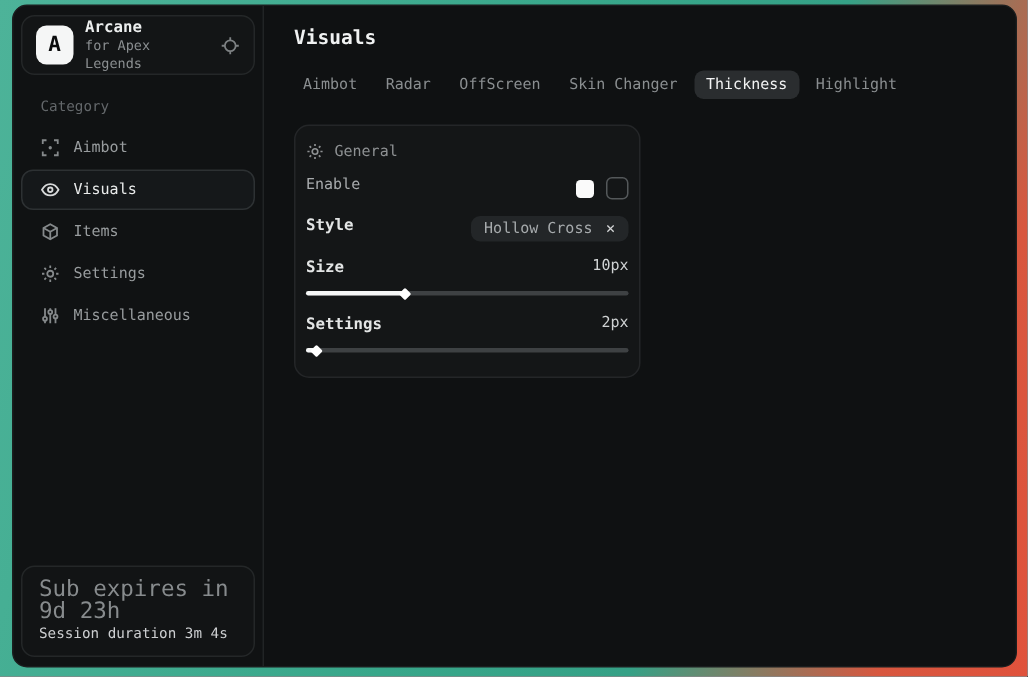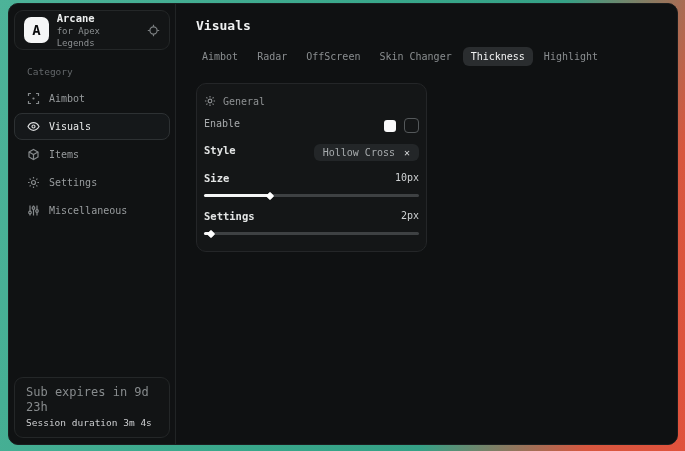--- a/index.html
+++ b/index.html
@@ -38,21 +38,21 @@
     font-size:10px; color:#989c9e; cursor:default;
   }
   .side-item .icon{ color:#85898b; display:flex; }
   .side-item.active{ border-color:#2d3133; background:#15181a; color:#e9ebeb; }
   .side-item.active .icon{ color:#d6d8d9; }
 
   .side-footer{
     position:absolute; left:5px; right:5px; bottom:6px;
     border:1px solid #242728; border-radius:9px; padding:7px 11px; background:#121415;
   }
-  .side-footer .l1{ font-size:12px; color:#878b8d; line-height:15px; }
+  .side-footer .l1{ font-size:15px; color:#878b8d; line-height:15px; }
   .side-footer .l2{ font-size:9.5px; color:#ccced0; line-height:15px; }
 
   
   .main{ flex:1; border-left:1px solid #212425; padding:14px 16px 0 20px; position:relative; background:#0f1112; }
   .main-title{ font-size:13px; font-weight:bold; color:#f0f2f2; }
 
   .tabs{ display:flex; align-items:center; margin-top:14px; margin-left:-2px; }
   .tab{ padding:4px 8px; margin-right:3px; font-size:10px; color:#8a8e90; border-radius:6px; }
   .tab.active{ background:#2a2d2f; color:#f2f3f3; }
 

